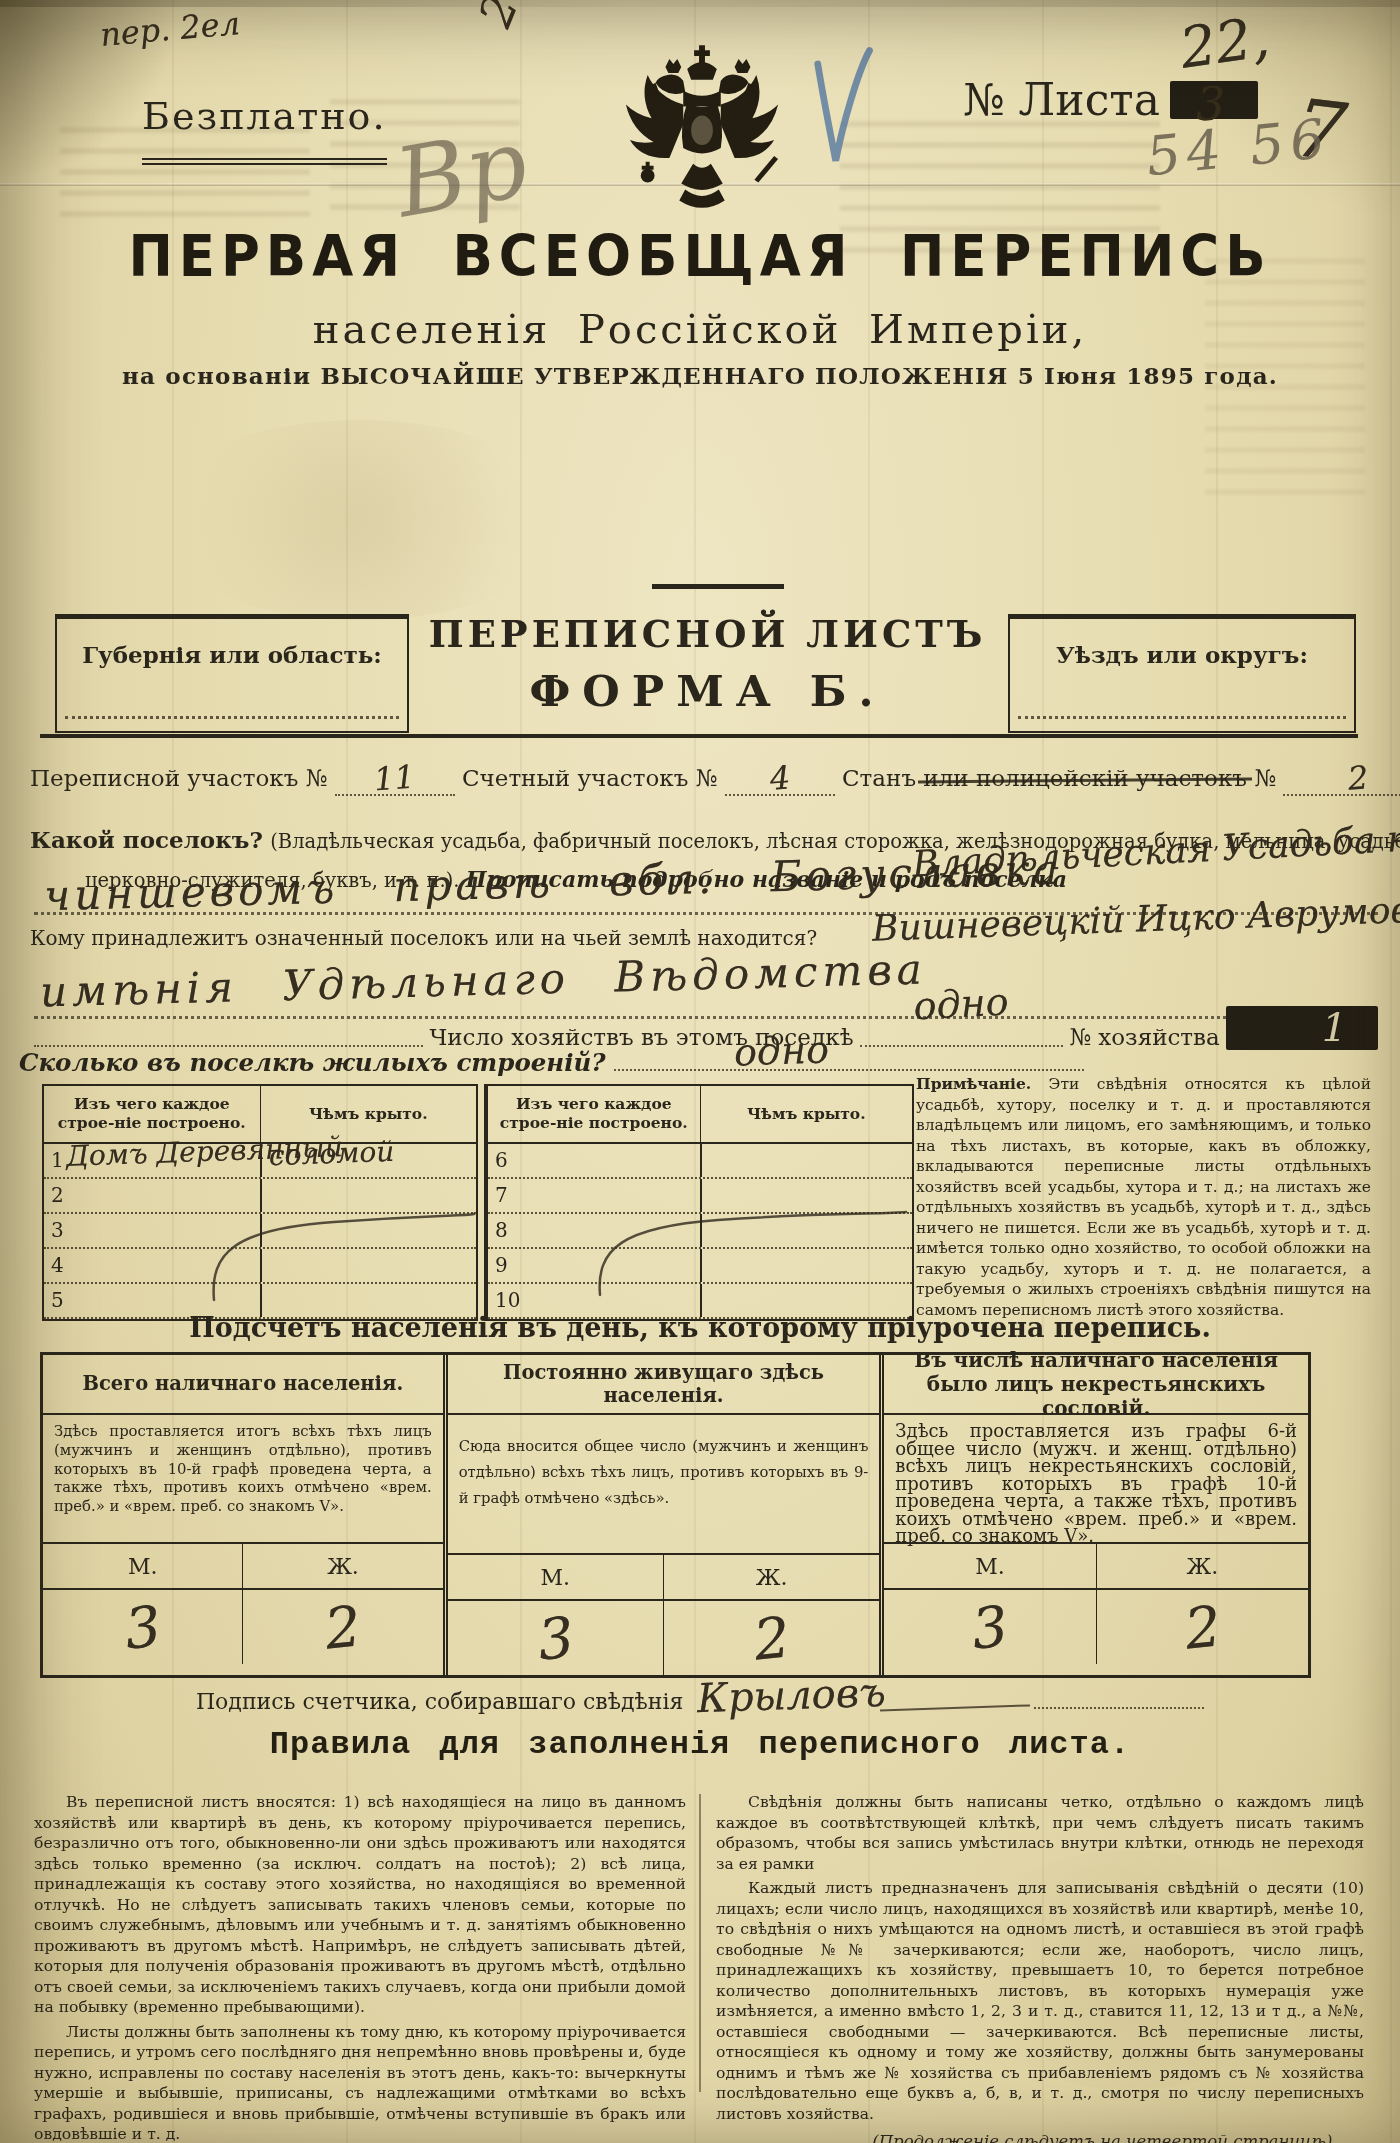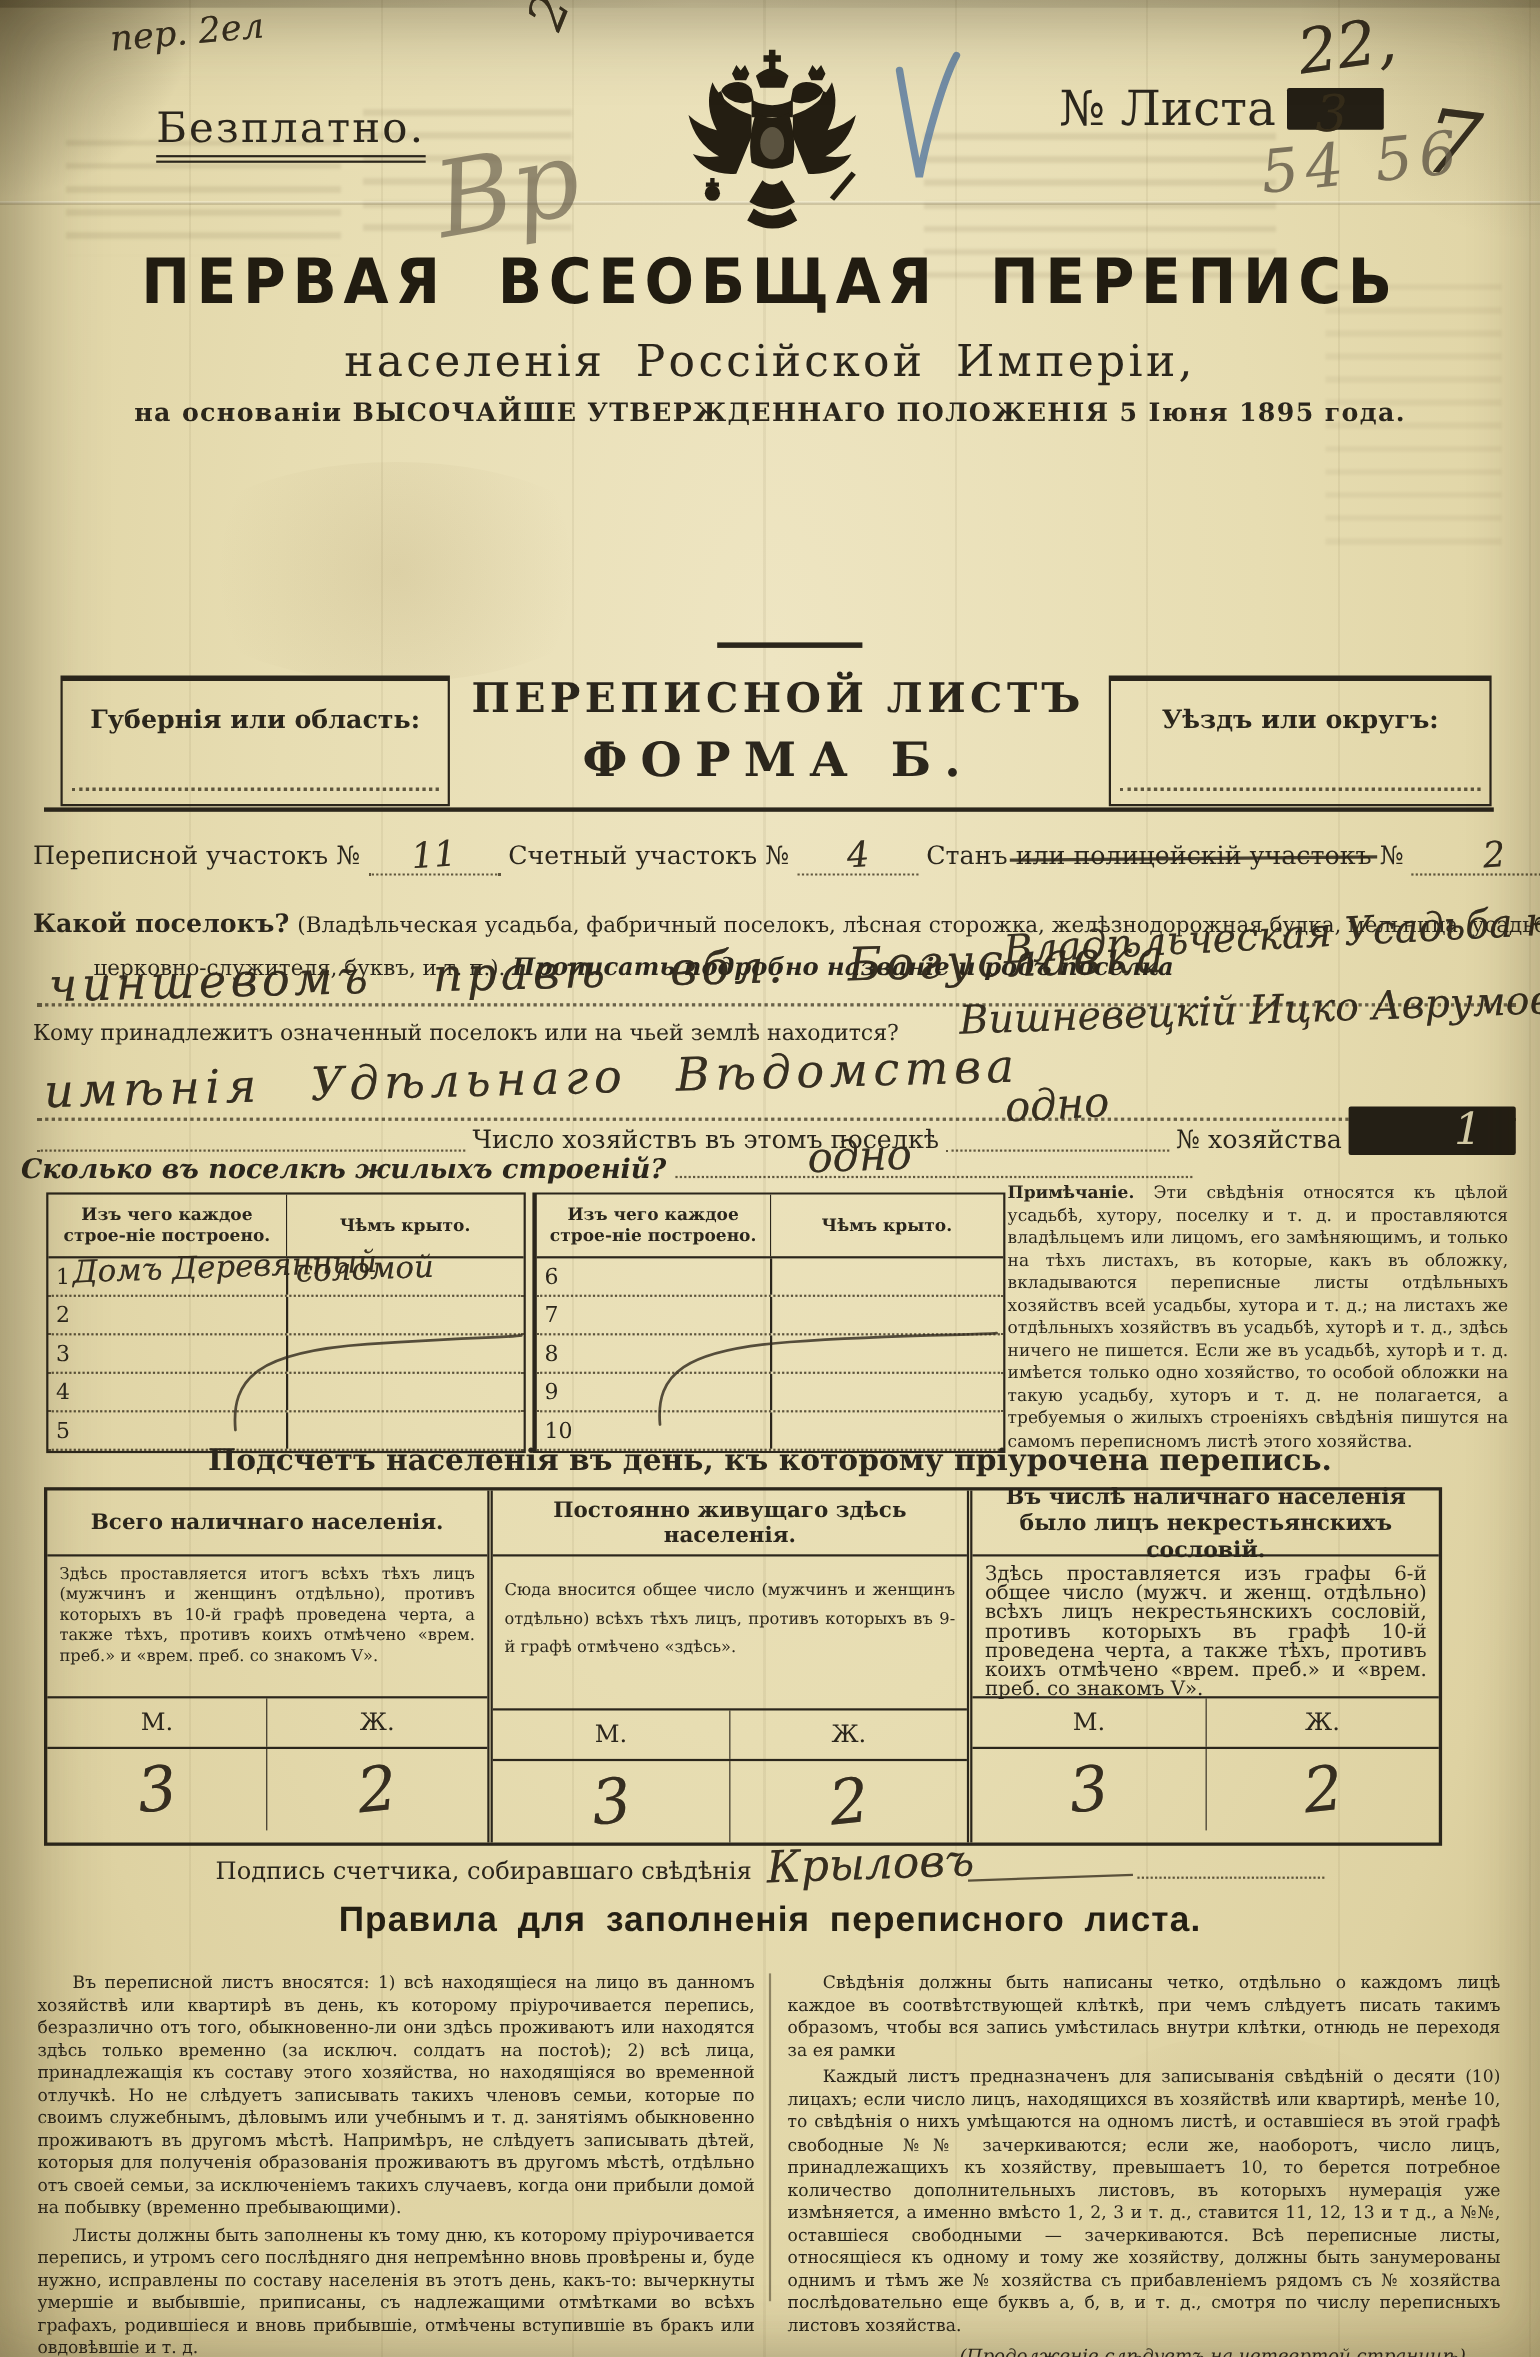--- a/index.html
+++ b/index.html
@@ -24,21 +24,21 @@
     background:radial-gradient(circle, rgba(128,102,50,.12), rgba(128,102,50,0) 70%);}
   .hw{font-family:"DejaVu Serif", serif;font-style:italic;color:rgba(48,40,27,.92);
       white-space:nowrap;text-shadow:0 0 .5px rgba(48,40,27,.55);}
   .pencil{color:rgba(104,95,76,.85);text-shadow:none;}
   .abs{position:absolute;}
   .struck{position:relative;}
   .struck::after{content:"";position:absolute;left:-5px;right:-5px;top:54%;height:2.5px;
       background:rgba(42,35,22,.85);transform:rotate(-.5deg);}
   .fill{display:inline-block;border-bottom:2.5px dotted rgba(72,62,40,.85);text-align:center;}
   .fill .hw{display:inline-block;font-size:32px;line-height:14px;transform:translateY(3px) rotate(-4deg);}
-  .dbl{border-bottom:7px double #2b261c;padding-bottom:3px;}
+  .dbl{border-bottom:7px double #2b261c;padding-bottom:20px;}
   .leader{display:inline-block;border-bottom:2.5px dotted rgba(72,62,40,.85);height:1em;}
   .redact{background:#241f15;position:relative;display:inline-block;border-radius:2px;}
   
   .corner-note{left:100px;top:10px;font-size:32px;transform:rotate(-5deg);}
   .free-label{left:142px;top:94px;font-size:38px;letter-spacing:2px;}
   .scrawl-sm{left:468px;top:14px;font-size:46px;transform:rotate(-68deg);transform-origin:left top;}
   .scrawl-lg{left:396px;top:118px;font-size:95px;transform:rotate(-10deg);opacity:.8;}
   .eagle{left:618px;top:44px;width:168px;height:210px;}
   .checkmark{left:805px;top:46px;width:75px;height:135px;}
   .sheetno{left:963px;top:74px;font-size:44px;white-space:nowrap;}
@@ -118,21 +118,21 @@
   .pop-mf div:first-child{border-right:1.5px solid #2b261c;}
   .pop-vals{display:flex;height:74px;}
   .pop-vals div{flex:1;display:flex;align-items:center;justify-content:center;}
   .pop-vals div:first-child{border-right:1.5px solid #2b261c;}
   .pop-vals .hw{font-size:56px;transform:rotate(-6deg);}
   .sig{left:0;width:100%;top:1672px;text-align:center;font-size:22px;white-space:nowrap;}
   .sig .hw{font-size:40px;margin-left:14px;transform:rotate(-2deg);display:inline-block;}
   .sig .sig-line{display:inline-block;width:150px;border-bottom:2.5px solid rgba(55,46,30,.8);
     transform:rotate(-2deg);margin-left:-6px;}
   .sig .leader{width:170px;margin-left:4px;}
-  .rules-title{left:0;width:100%;top:1726px;text-align:center;font-family:Liberation Sans, sans-serif;
+  .rules-title{left:0;width:100%;top:1726px;text-align:center;font-family:Liberation Mono, monospace;
     font-weight:bold;font-size:32px;letter-spacing:1px;word-spacing:8px;color:#241f13;}
   .rcol{position:absolute;top:1788px;font-size:15.6px;line-height:20.5px;text-align:justify;}
   .rcol p{margin:4px;text-indent:32px;}
   .rules-left{left:30px;width:660px;}
   .rules-right{left:712px;width:656px;}
   .rules-div{position:absolute;left:699px;top:1794px;height:298px;width:1.5px;background:rgba(70,60,38,.55);}
   .cont-note{margin-top:8px;font-style:italic;text-align:center;padding-left:130px;font-size:16.5px;}
 </style>
 </head>
 <body>

